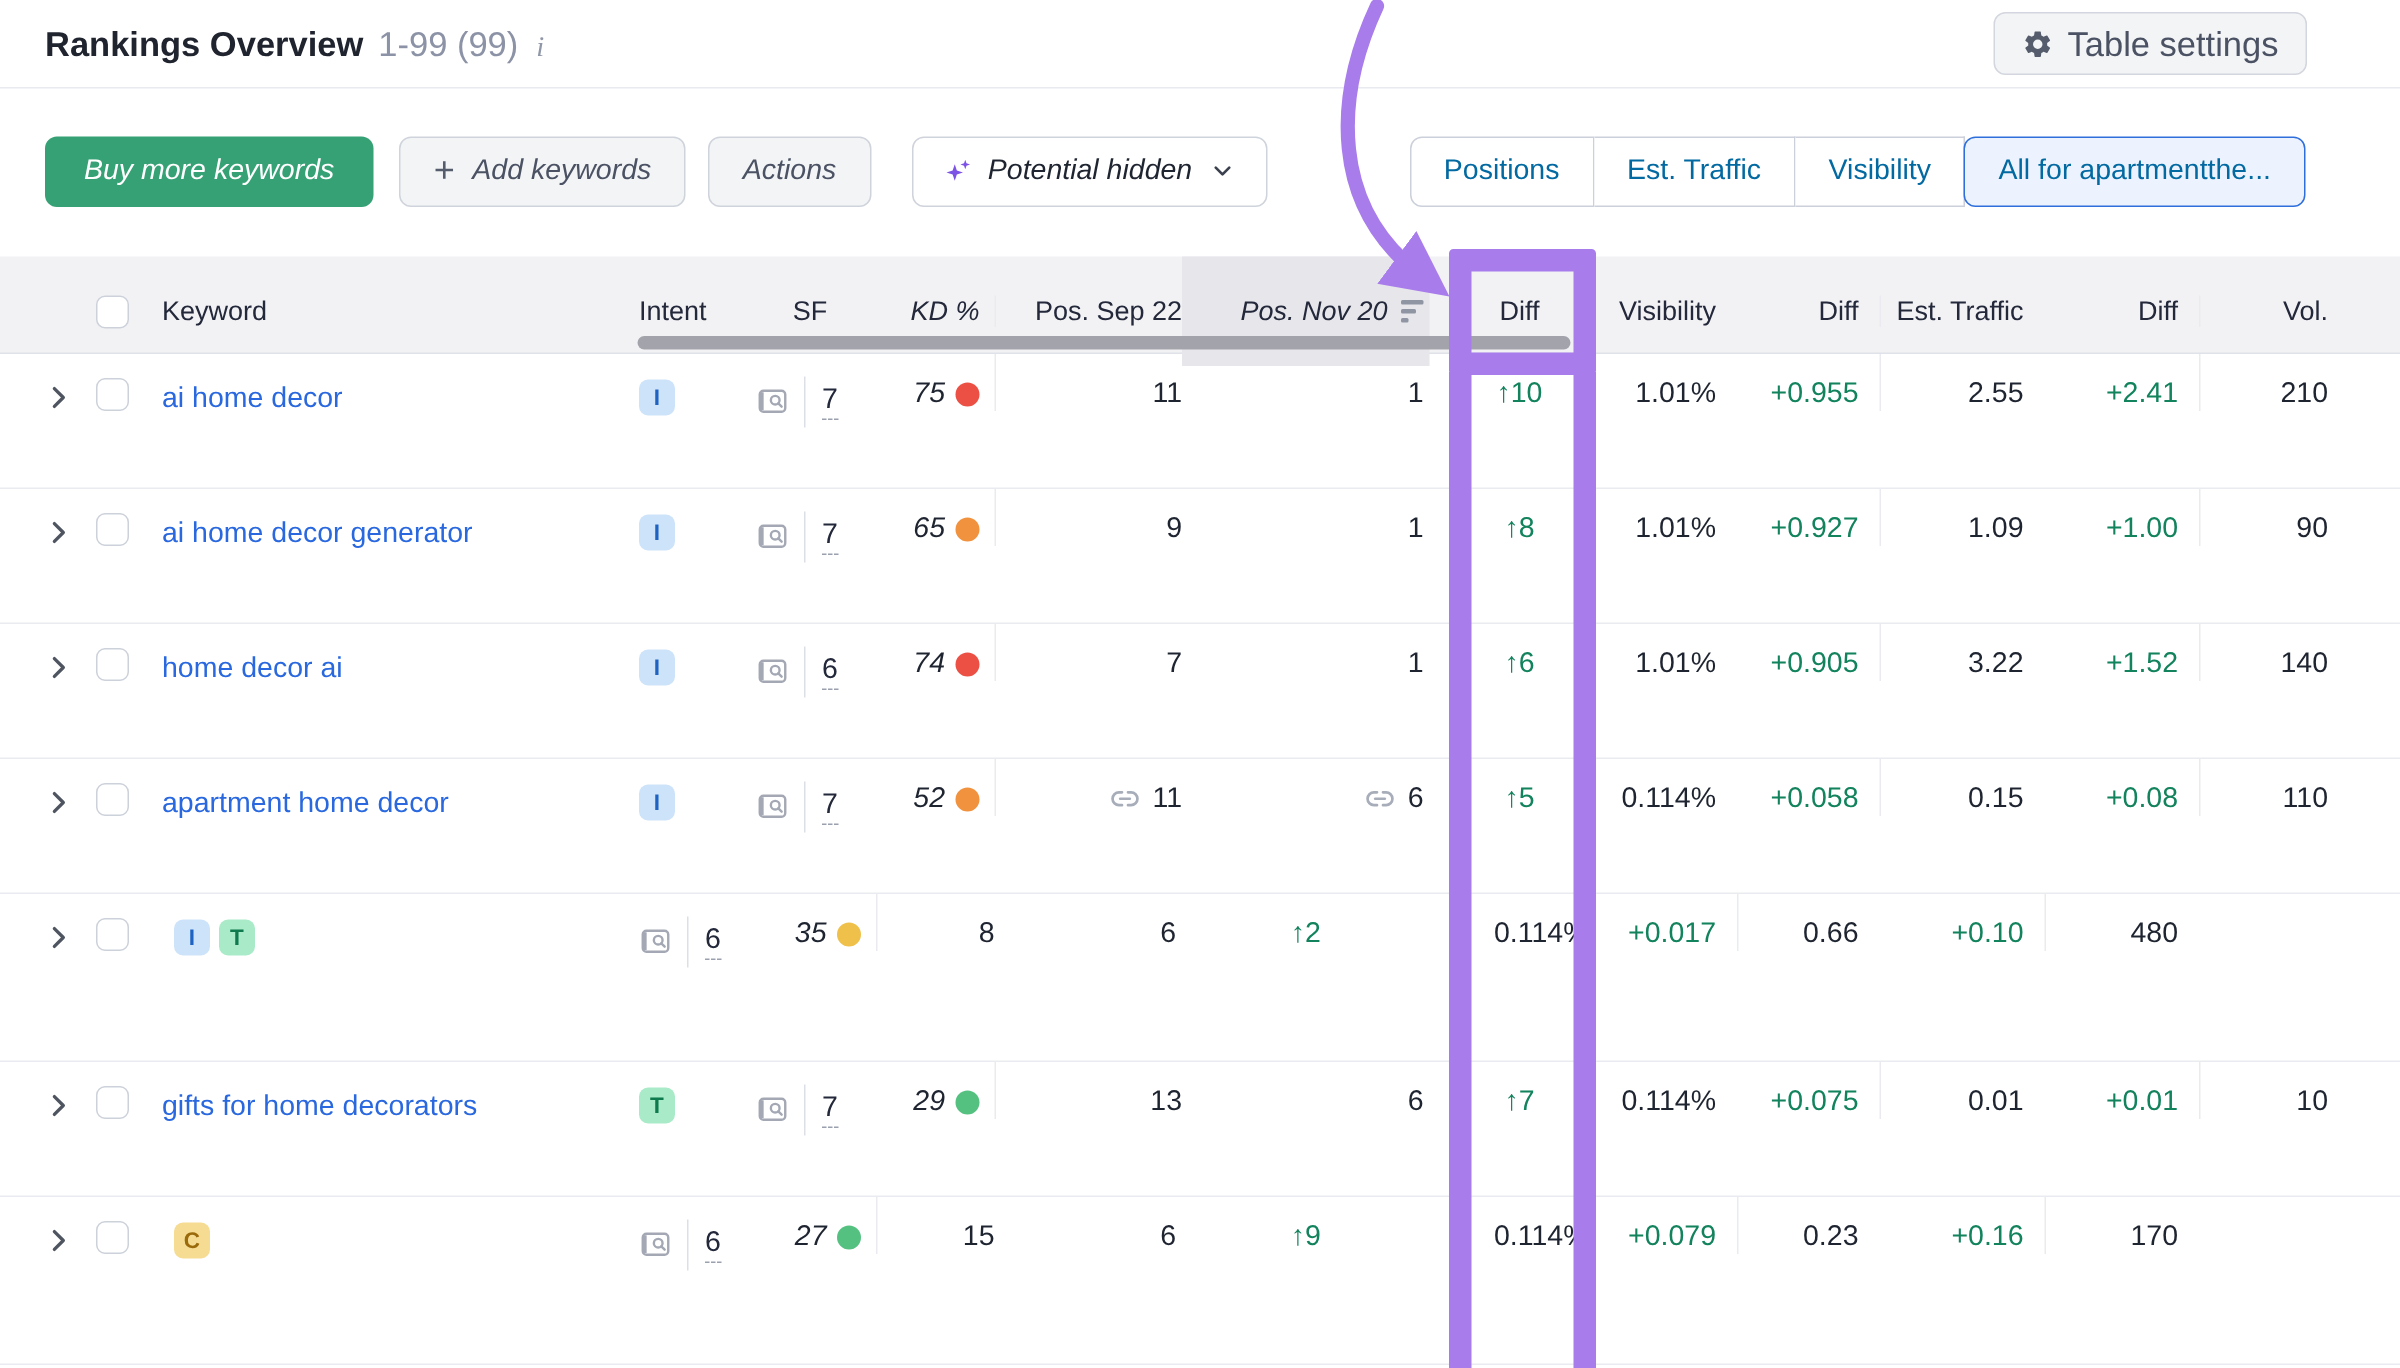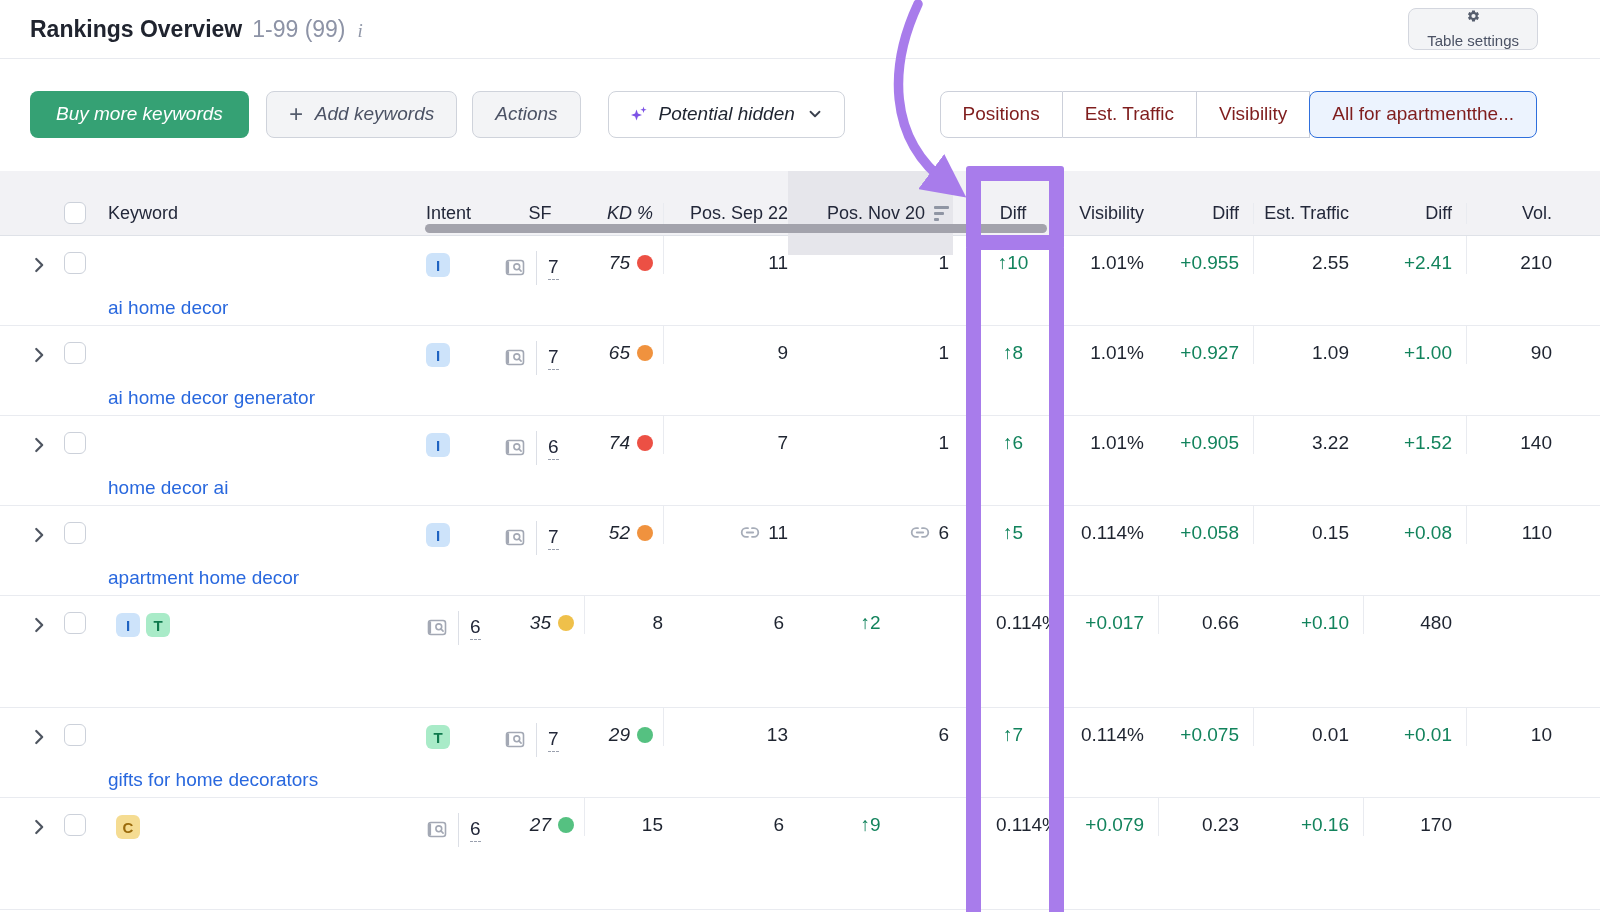--- a/index.html
+++ b/index.html
@@ -7,58 +7,58 @@
   body { font-family:"Liberation Sans", sans-serif; color:#1e2430; }
   .page { position:relative; width:1600px; height:912px; overflow:hidden; background:#fff; }
 
   
   .titlebar { height:59px; border-bottom:1px solid #e8eaef; display:flex; align-items:center; padding:0 62px 0 30px; }
   .title-group { display:flex; align-items:baseline; gap:10px; }
   .page-title { font-size:23px; font-weight:700; color:#20242f; }
   .title-range { font-size:23px; font-weight:400; color:#8d93a6; }
   .info-i { font-family:"Liberation Serif", serif; font-style:italic; font-size:19px; color:#9097a8; margin-left:2px; }
   .btn-table-settings { margin-left:auto; display:flex; align-items:center; gap:9px; height:42px; padding:0 18px;
-      background:#f3f4f6; border:1px solid #d3d6de; border-radius:8px; font-size:15px; color:#4b5264; cursor:pointer;flex-direction:column; }
+      background:#f3f4f6; border:1px solid #d3d6de; border-radius:8px; font-size:23px; color:#4b5264; cursor:pointer; }
 
   
   .toolbar { margin-top:31px; padding:0 63px 0 30px; height:48px; display:flex; align-items:center; }
   .btn { height:47px; border-radius:8px; font-size:19px; display:inline-flex; align-items:center; justify-content:center; cursor:pointer;font-style:italic; }
   .btn-buy { background:#35a174; color:#fff; padding:0 26px; border:none; font-weight:500; }
   .btn-gray { background:#f3f4f6; border:1px solid #cfd3db; color:#4b5264; }
   .btn-add { margin-left:17px; padding:0 22px; gap:12px; }
   .btn-actions { margin-left:15px; padding:0 22px; }
   .plus-glyph { font-size:24px; color:#555d6d; line-height:1; }
   .btn-potential { margin-left:27px; background:#fff; border:1px solid #cfd3db; color:#1e2430; padding:0 20px; gap:11px; }
   .seg-group { margin-left:auto; display:flex; }
-  .seg { height:47px; background:#fff; border:1px solid #ccd0da; border-left-width:0; font-size:19px; color:#7f1d1d;
+  .seg { height:47px; background:#fff; border:1px solid #ccd0da; border-left-width:0; font-size:19px; color:#0369a1;
       display:inline-flex; align-items:center; padding:0 22px; cursor:pointer; }
   .seg:first-child { border-left-width:1px; border-radius:8px 0 0 8px; }
   .seg.selected { border:1.5px solid #2f6fdc; background:#ecf3fe; border-radius:8px; position:relative; z-index:1; margin-left:-1px; }
 
   
   .table { margin-top:33px; --cols:36px 44px 310px 78px 88px 79px 125px 165px 120px 85px 95px 110px 103px 100px 1fr; }
   .thead { position:relative; height:65px; background:#f2f2f5; border-bottom:1px solid #dfe2e8;
       display:grid; grid-template-columns:var(--cols); align-items:center; padding-left:28px; font-size:18px; color:#23283a; }
   .th { display:flex; align-items:center; }
   .th.right, .td.right { justify-content:flex-end; text-align:right; }
   .th.center, .td.center { justify-content:center; text-align:center; }
-  .th-posnov { background:#e6e6eb; height:84px; padding-right:4px; }
+  .th-posnov { background:#e6e6eb; height:73px; padding-right:4px;font-style:italic; }
   .sep-l { border-left:1px solid #e9ebf0; }
   .pad-r { padding-right:14px; }
   .kd-pad { padding-right:10px;font-style:italic; }
   .sort-icon { display:flex; flex-direction:column; gap:3px; margin-left:9px; align-items:flex-start; }
   .sort-icon i { display:block; height:3px; background:#8f95a3; border-radius:1px; }
   .sort-icon i:nth-child(1){ width:15px; } .sort-icon i:nth-child(2){ width:10px; } .sort-icon i:nth-child(3){ width:5px; }
   .scroll-thumb { position:absolute; left:425px; bottom:2px; width:622px; height:9px; border-radius:5px; background:#a3a3ac; }
 
   .tr { display:grid; grid-template-columns:var(--cols); padding-left:28px; border-bottom:1px solid #e9ebf0;
       min-height:90px; align-items:start; font-size:19px; }
   .tr.tall { min-height:112px; }
   .td { padding-top:16px; display:flex; align-items:flex-start; }
-  .kw { color:#2968de; text-decoration:none; line-height:27px; display:inline-block; max-width:252px; cursor:pointer;margin-top:42px; }
+  .kw { color:#2968de; text-decoration:none; line-height:27px; display:inline-block; max-width:252px; cursor:pointer; }
   .checkbox { width:22px; height:22px; border:1.6px solid #ccd1da; border-radius:6px; background:#fff; display:inline-block; cursor:pointer; }
   .c-expand { padding-top:18px; }
   .c-check { padding-top:16px; }
   .badge { width:24px; height:24px; border-radius:6px; font-size:15px; font-weight:700; display:inline-flex;
       align-items:center; justify-content:center; margin-right:6px; }
   .c-intent { padding-left:8px; padding-top:17px; }
   .c-sf { padding-left:8px; padding-top:15px; align-items:center; align-self:start; }
   .sf-div { width:1px; height:34px; background:#dcdfe6; margin:0 11px 0 9px; }
   .sf-num { color:#23283a; border-bottom:1.5px dashed #9aa0ae; padding-bottom:2px; line-height:21px; cursor:pointer; }
   .kd-dot { width:16px; height:16px; border-radius:50%; margin-left:7px; margin-top:3px; }

